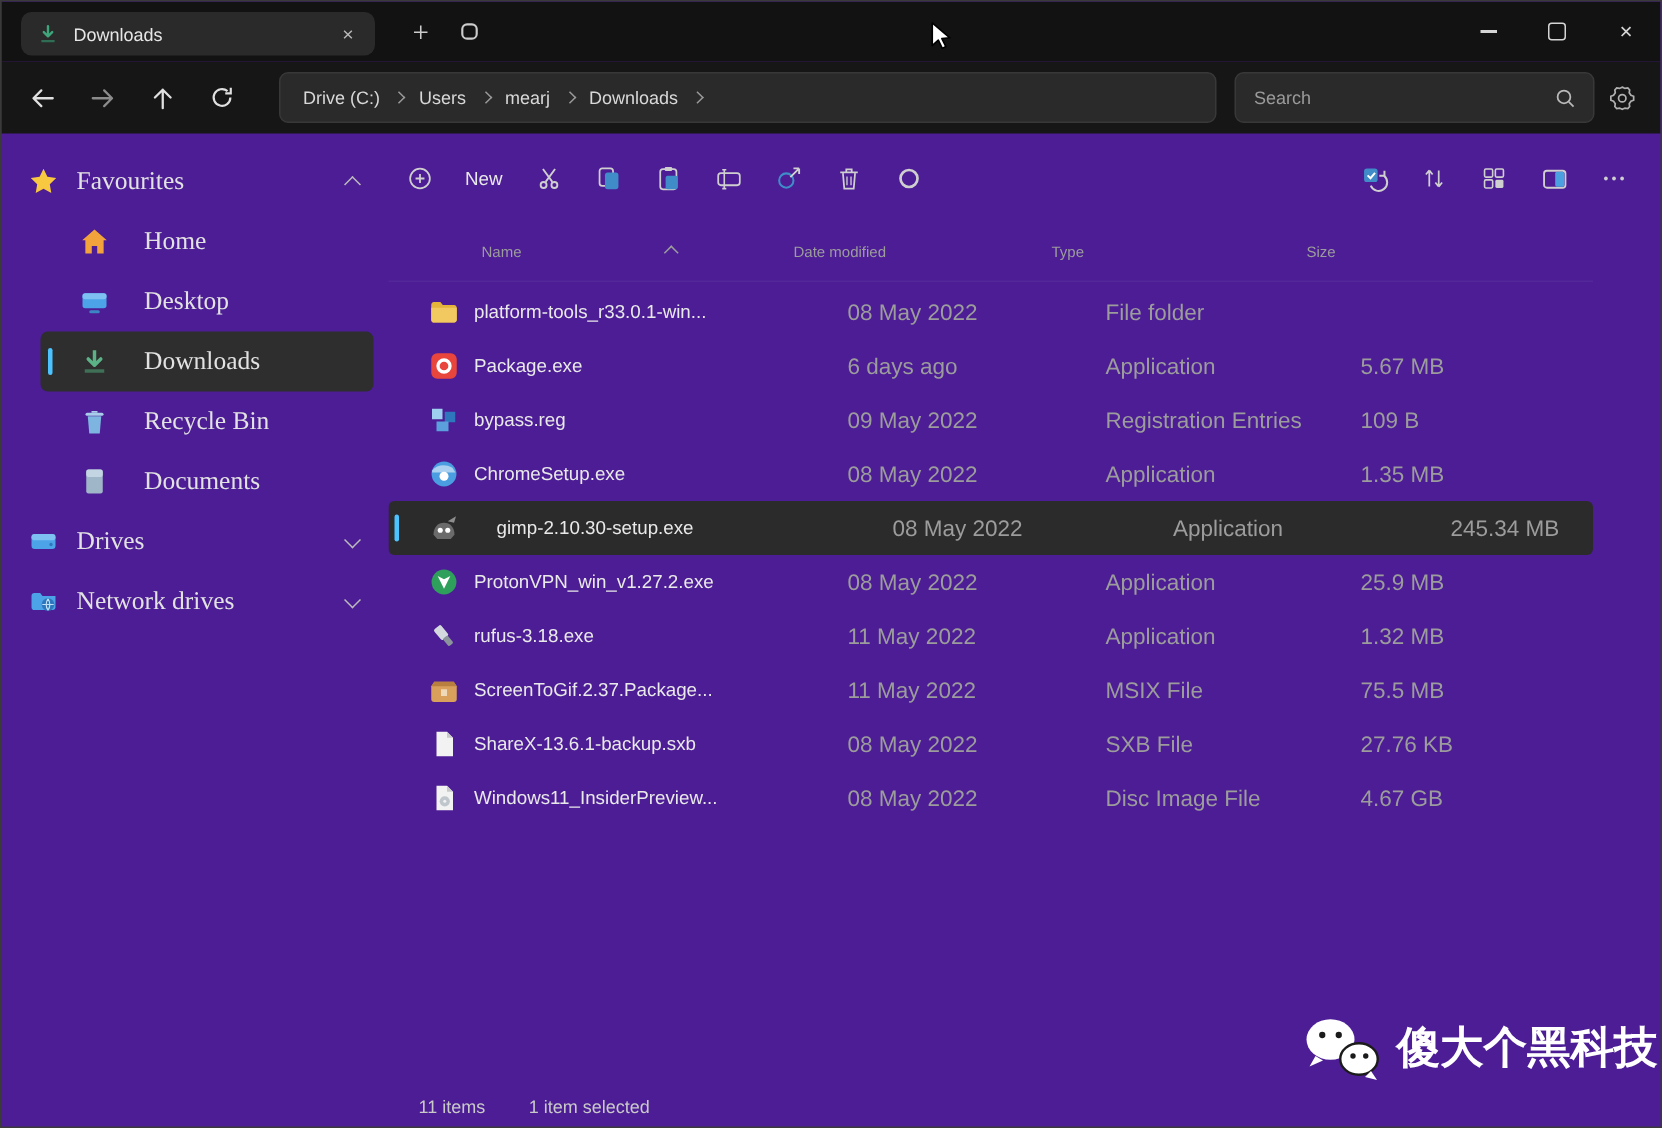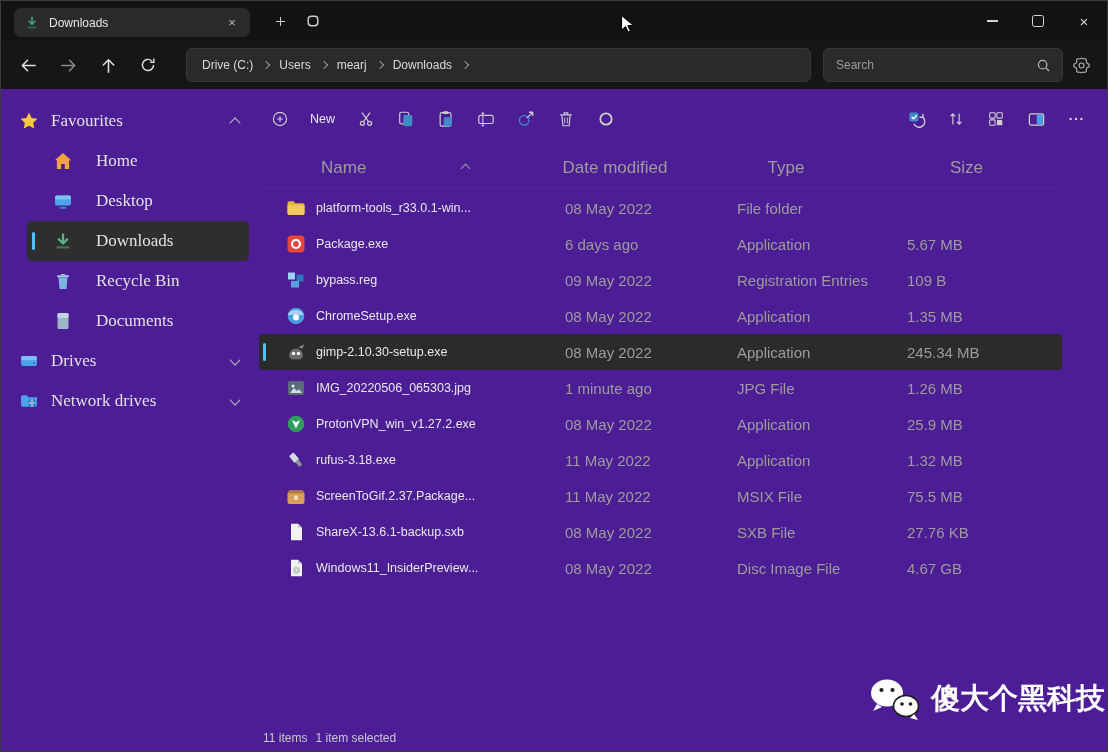--- a/index.html
+++ b/index.html
@@ -60,36 +60,36 @@
   .chev.down{transform:rotate(45deg);margin-top:-2px;}
   
   .content{position:absolute;top:88px;left:258px;right:0;bottom:26px;display:flex;flex-direction:column;}
   .toolbar{height:60px;display:flex;align-items:center;padding:0 22px 0 12px;box-sizing:border-box;flex:0 0 auto;}
   .tool-left{display:flex;align-items:center;gap:22px;}
   .newbtn{display:flex;align-items:center;gap:21px;color:#e8e8e8;font-size:12.5px;}
   .tbtn{width:18px;height:18px;display:flex;align-items:center;justify-content:center;}
   .tool-right{margin-left:auto;display:flex;align-items:center;gap:22px;}
   .listhead{
     height:38px;flex:0 0 auto;display:grid;grid-template-columns:30px 213px 172px 170px 1fr;align-items:center;
-    padding-left:27px;margin-right:45px;color:#9c9c9c;font-size:17px;border-bottom:1px solid rgba(255,255,255,.05);text-align:center;
+    padding-left:27px;margin-right:45px;color:#9c9c9c;font-size:10px;border-bottom:1px solid rgba(255,255,255,.05);
   }
   .listhead .namecell{grid-column:1/3;padding-left:35px;display:flex;align-items:center;}
   .sortcaret{margin-left:96px;width:6px;height:6px;border-right:1.2px solid #9c9c9c;border-bottom:1.2px solid #9c9c9c;transform:rotate(-135deg);}
   .rows{flex:1 1 auto;overflow:hidden;padding-top:2px;}
   .frow{
     height:36px;display:grid;grid-template-columns:30px 213px 172px 170px 1fr;align-items:center;
     padding-left:27px;margin-right:45px;position:relative;border-radius:4px;
   }
-  .frow.selected{background:#2b2b2b;}
+  .frow.selected{background:#2b2b2b;gap:15px;}
   .frow.selected::before{content:"";position:absolute;left:4px;top:9px;bottom:9px;width:3px;border-radius:2px;background:var(--accent);}
   .ficon{width:20px;height:20px;}
   .fname{color:#e9e9e9;font-size:12.5px;white-space:nowrap;overflow:hidden;padding-right:8px;}
   .fmeta{color:#9c9c9c;font-size:15px;white-space:nowrap;margin-left:36px;}
   
-  .statusbar{position:absolute;left:0;right:0;bottom:0;height:26px;display:flex;align-items:center;gap:8px;padding-left:262px;color:#c9c9c9;font-size:12px;}
+  .statusbar{position:absolute;left:16px;right:0;bottom:0;height:26px;display:flex;align-items:center;gap:29px;padding-left:262px;color:#c9c9c9;font-size:12px;}
   
   .watermark{position:absolute;right:2px;bottom:30px;display:flex;align-items:center;gap:9px;color:#ffffff;font-size:29px;font-weight:bold;z-index:20;}
   .wm-logo{width:54px;height:44px;}
   
   .cursor{position:absolute;left:615px;top:12px;width:22px;height:22px;z-index:50;pointer-events:none;}
   svg{display:block;}
 </style>
 </head>
 <body>
 
@@ -444,33 +444,20 @@
               <path d="M3 14.5c0-5 3-8 7-8s7 3 7 8l-2.5 2.8h-9z" fill="#6b6b6b"></path>
               <circle cx="7.5" cy="11.5" r="1.7" fill="#ffffff"></circle>
               <circle cx="12.5" cy="11.5" r="1.7" fill="#ffffff"></circle>
               <path d="M12.5 5.5l5.5-3.3-1.3 4.3z" fill="#8d8d8d"></path>
             </svg>
           </span>
           <div class="fname">gimp-2.10.30-setup.exe</div>
           <div class="fmeta">08 May 2022</div>
           <div class="fmeta">Application</div>
           <div class="fmeta">245.34 MB</div>
-        </div>
-        <div class="frow">
-          <span class="ficon">
-            <svg viewBox="0 0 20 20" width="20" height="20">
-              <rect x="2" y="3" width="16" height="14" rx="2" fill="#5b6b77"></rect>
-              <circle cx="7" cy="8" r="1.5" fill="#e8f0f6"></circle>
-              <path d="M4 15l4-5 3 3 2-2 3 4z" fill="#cfdde8"></path>
-            </svg>
-          </span>
-          <div class="fname">IMG_20220506_065303.jpg</div>
-          <div class="fmeta">1 minute ago</div>
-          <div class="fmeta">JPG File</div>
-          <div class="fmeta">1.26 MB</div>
         </div>
         <div class="frow">
           <span class="ficon">
             <svg viewBox="0 0 20 20" width="20" height="20">
               <circle cx="10" cy="10" r="8.3" fill="#2fa05c"></circle>
               <path d="M5.8 6l4.2 8.5L14.2 6l-4.2 2.2z" fill="#ffffff"></path>
             </svg>
           </span>
           <div class="fname">ProtonVPN_win_v1.27.2.exe</div>
           <div class="fmeta">08 May 2022</div>

